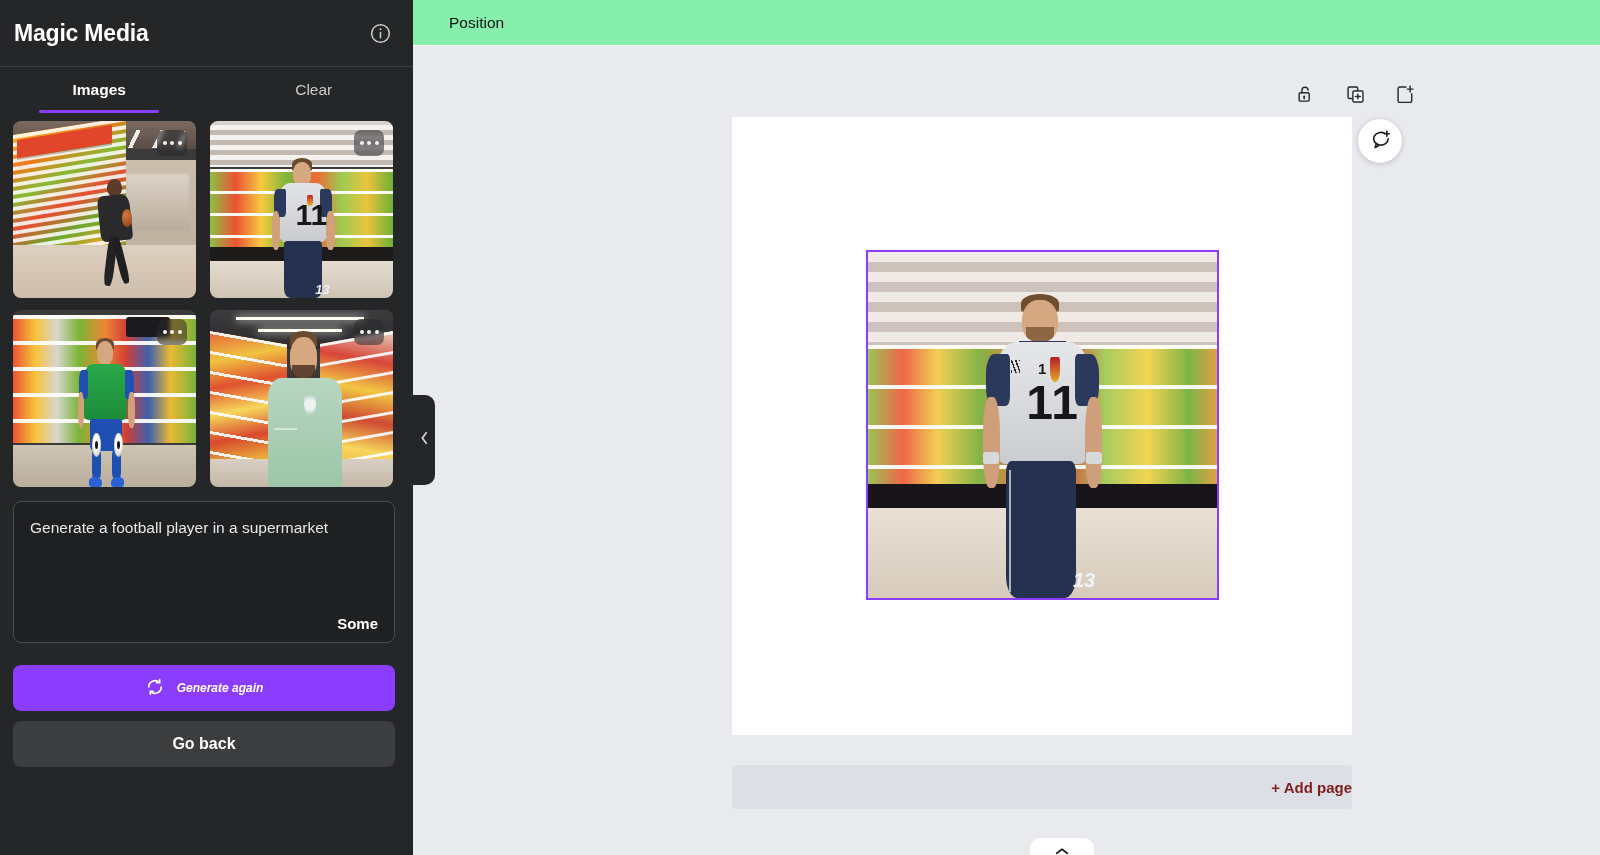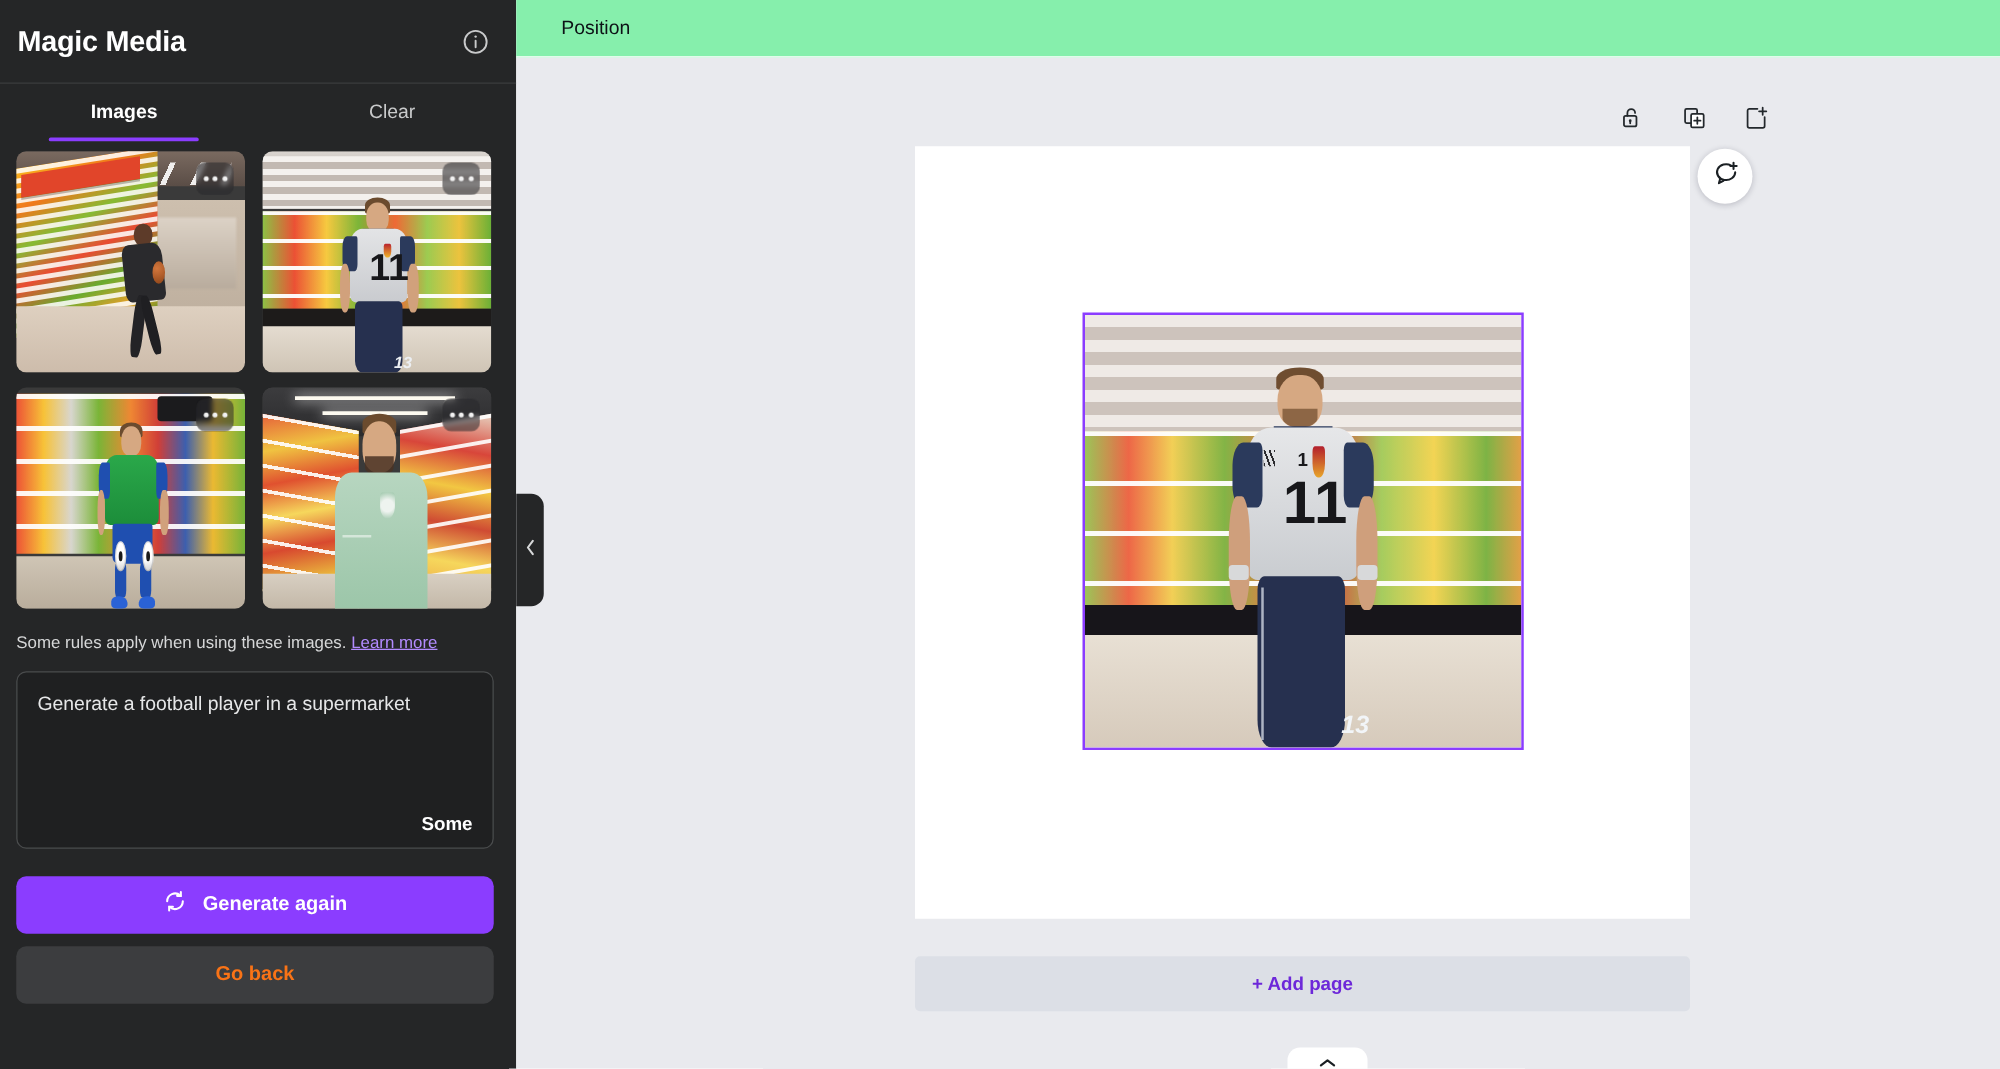--- a/index.html
+++ b/index.html
@@ -229,28 +229,28 @@
   #clear-btn {
     position:absolute; right:16px; bottom:10px;
     color:#ffffff; font-size:15px; font-weight:700; cursor:pointer;
   }
 
   .btn-primary {
     margin: 22px 18px 0 13px;
     height: 46px;
     background: #8b3dff; border-radius: 8px;
     display:flex; align-items:center; justify-content:center; gap:12px;
-    color:#fff; font-size:16px; font-weight:700; cursor:pointer;
+    color:#fff; font-size:12px; font-weight:700; cursor:pointer;font-style:italic;
   }
   .btn-secondary {
     margin: 10px 18px 0 13px;
     height: 46px;
     background: #3c3d3f; border-radius: 8px;
     display:flex; align-items:center; justify-content:center;
-    color:#f97316; font-size:16px; font-weight:700; cursor:pointer;
+    color:#ffffff; font-size:16px; font-weight:700; cursor:pointer;
   }
 
   
   #collapse-handle {
     position:absolute; left:413px; top:395px;
     width: 22px; height: 90px;
     background: #252627;
     border-radius: 0 10px 10px 0;
     display:flex; align-items:center; justify-content:center;
     cursor:pointer; z-index: 20;
@@ -322,22 +322,22 @@
     background:linear-gradient(#b31f2d,#e8a52a); border-radius:18% 18% 46% 46%; }
   #art-frame .adidas { position:absolute; left:25%; top:22%; width:7%; height:4%;
     background: repeating-linear-gradient(70deg,#2c2c2f 0 1.5px, transparent 1.5px 4px); }
   #art-frame .pl-shorts { left:21%; top:55%; width:56%; height:45%; }
   #art-frame .short-stripe { position:absolute; left:23%; top:58%; width:2px; height:40%; background:rgba(230,235,245,.7); }
   #art-frame .short-num { position:absolute; right:8%; bottom:2%; color:#f2f5f8; font-size:20px; font-weight:800; font-style:italic; }
 
   #add-page-btn {
     position:absolute; left:319px; top:765px; width:620px; height:44px;
     background:#dcdfe6; border-radius:4px;
-    display:flex; align-items:center; justify-content:center;
-    color:#6d28d9; font-size:15px; font-weight:700; cursor:pointer;
+    display:flex; align-items:center; justify-content:flex-end;
+    color:#7f1d1d; font-size:15px; font-weight:700; cursor:pointer;
   }
   #bottom-expander {
     position:absolute; left:617px; top:838px; width:64px; height:24px;
     background:#ffffff; border-radius:10px 10px 0 0;
     display:flex; align-items:flex-end; justify-content:center; padding-bottom:2px;
     cursor:pointer;
   }
 </style>
 </head>
 <body>
@@ -464,24 +464,20 @@
           </div>
         </div>
         <div class="dots-btn">
             <i></i>
             <i></i>
             <i></i>
           </div>
       </div>
     </div>
 
-    <div class="sidebar-note">
-      <span>Some rules apply when using these images.</span>
-      <a>Learn more</a>
-    </div>
 
     <div id="prompt-box">
       <div id="prompt-text">Generate a football player in a supermarket</div>
       <div id="clear-btn">Some</div>
     </div>
 
     <div class="btn-primary">
       <span>
         <svg width="20" height="20" viewBox="0 0 24 24" fill="none" stroke="#ffffff" stroke-width="2" stroke-linecap="round">
           <path d="M19.5 12a7.5 7.5 0 0 1-12.6 5.5"></path>

